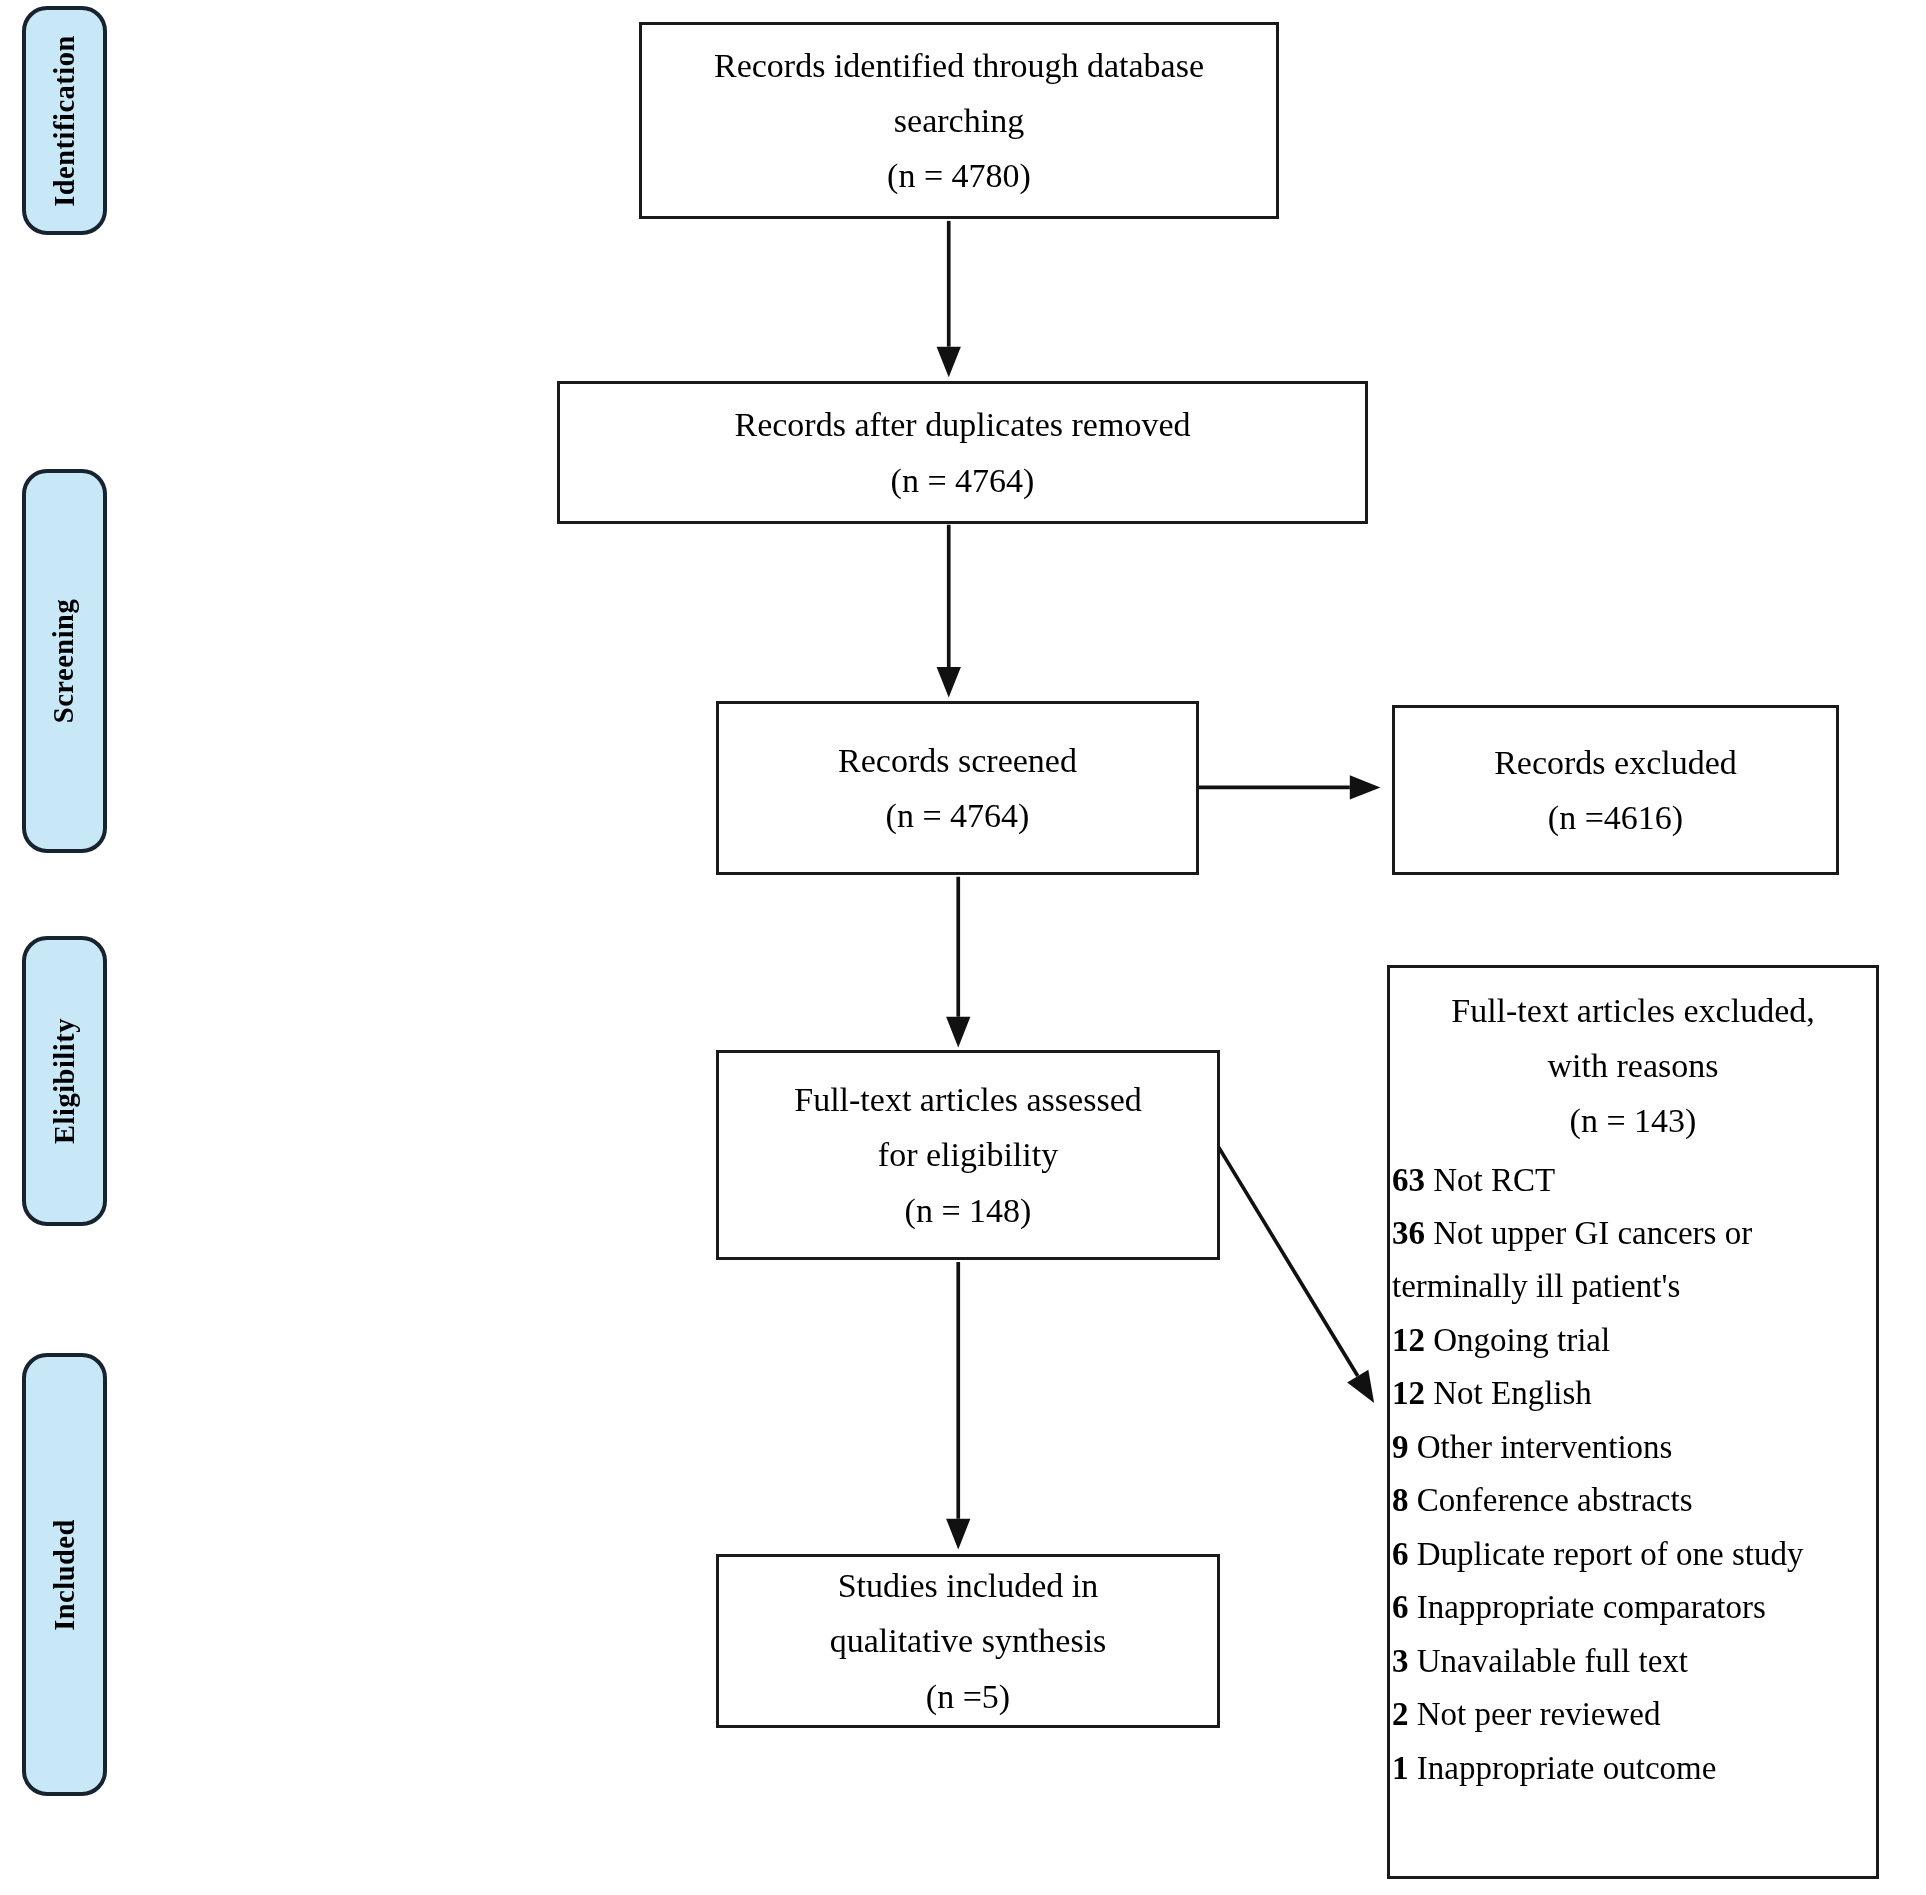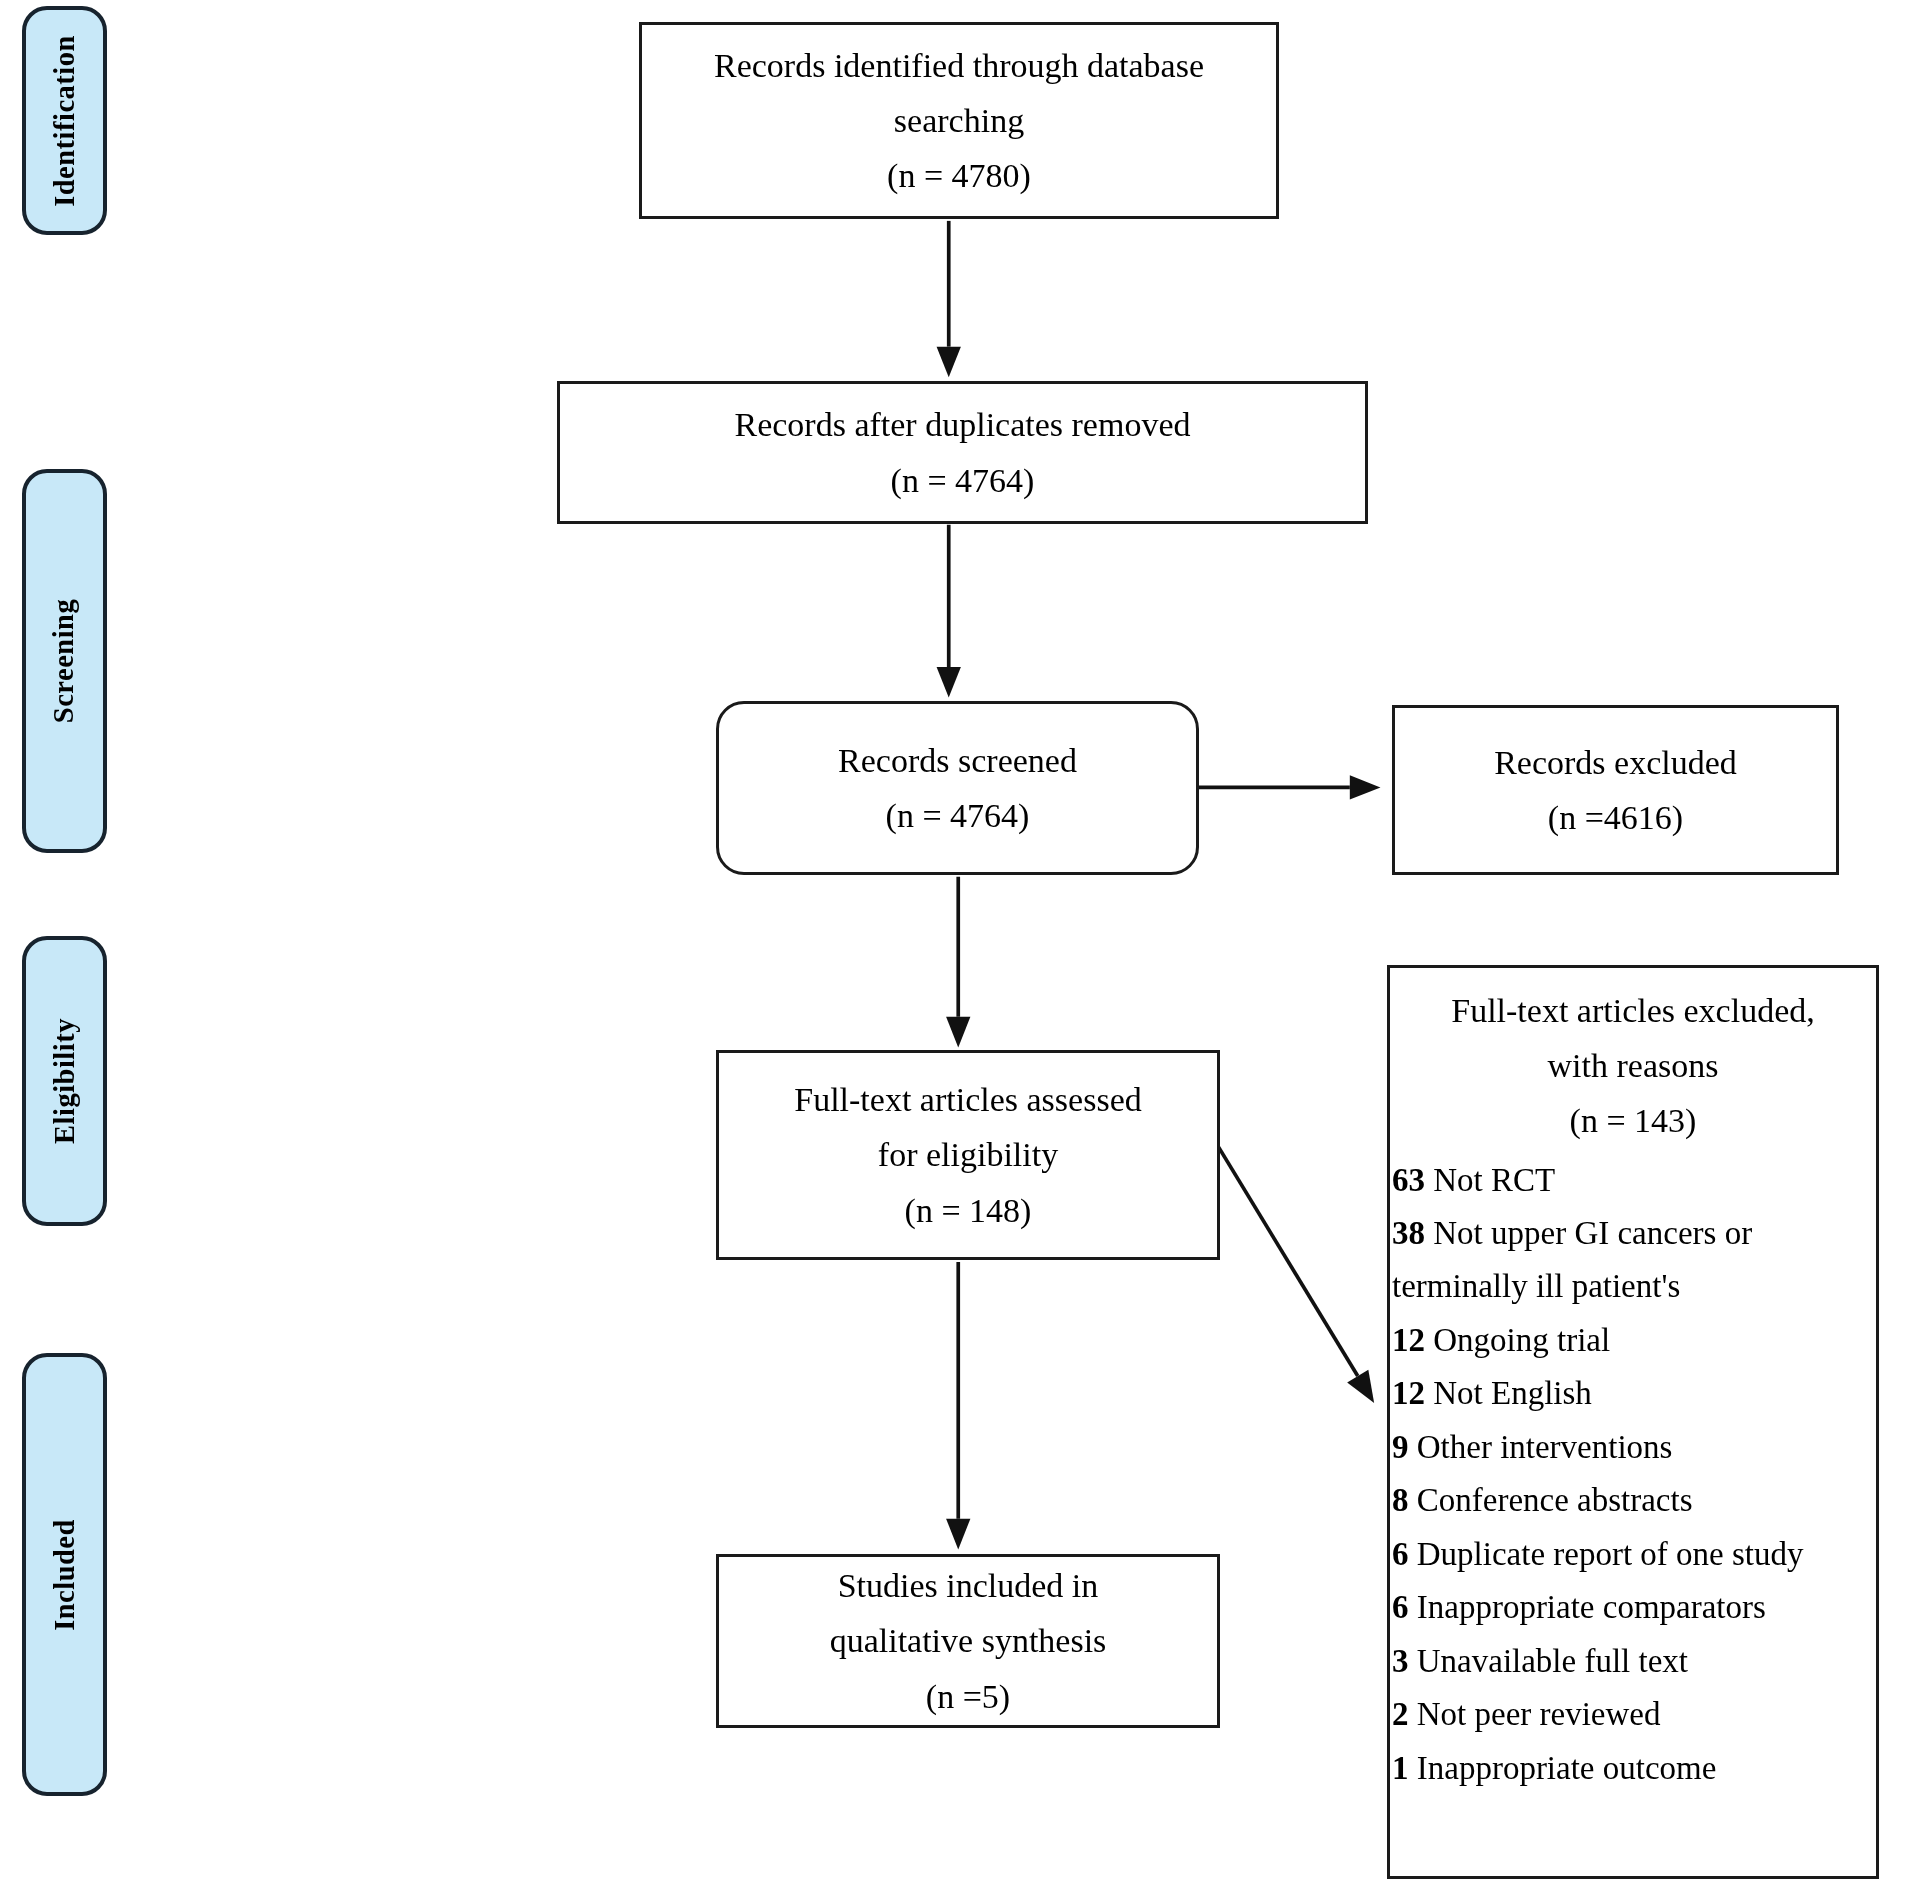--- a/index.html
+++ b/index.html
@@ -40,21 +40,21 @@
     background:#ffffff;
     border:3.7px solid #1a1a1a;
     box-sizing:border-box;
     display:flex;flex-direction:column;
     align-items:center;justify-content:center;
     text-align:center;
     font-size:34px;line-height:1.62;margin-left:10px;
   }
   #box-identified{left:629px;top:22px;width:640px;height:197px;}
   #box-dedup{left:547px;top:381px;width:811px;height:143px;}
-  #box-screened{left:706px;top:701px;width:483px;height:174px;border-radius:28px;}
+  #box-screened{left:706px;top:701px;width:483px;height:174px;}
   #box-excluded{left:1382px;top:705px;width:447px;height:170px;}
   #box-fulltext{left:706px;top:1050px;width:504px;height:210px;}
   #box-included-studies{left:706px;top:1554px;width:504px;height:174px;}
 
   #box-reasons{
     left:1377px;top:965px;width:492px;height:914px;
     justify-content:flex-start;align-items:stretch;
     padding:15px 2px;
   }
   #box-reasons .hdr{text-align:center;}
@@ -144,21 +144,21 @@
   </div>
 
   <div class="fbox" id="box-reasons">
     <div class="hdr">Full-text articles excluded,</div>
     <div class="hdr">with reasons</div>
     <div class="hdr">(n = 143)</div>
     <div class="list">
 
         <div><span class="num">63</span> <span>Not RCT</span></div>
 
-        <div><span class="num">38</span> <span>Not upper GI cancers or terminally ill patient's</span></div>
+        <div><span class="num">36</span> <span>Not upper GI cancers or terminally ill patient's</span></div>
 
         <div><span class="num">12</span> <span>Ongoing trial</span></div>
 
         <div><span class="num">12</span> <span>Not English</span></div>
 
         <div><span class="num">9</span> <span>Other interventions</span></div>
 
         <div><span class="num">8</span> <span>Conference abstracts</span></div>
 
         <div><span class="num">6</span> <span>Duplicate report of one study</span></div>

